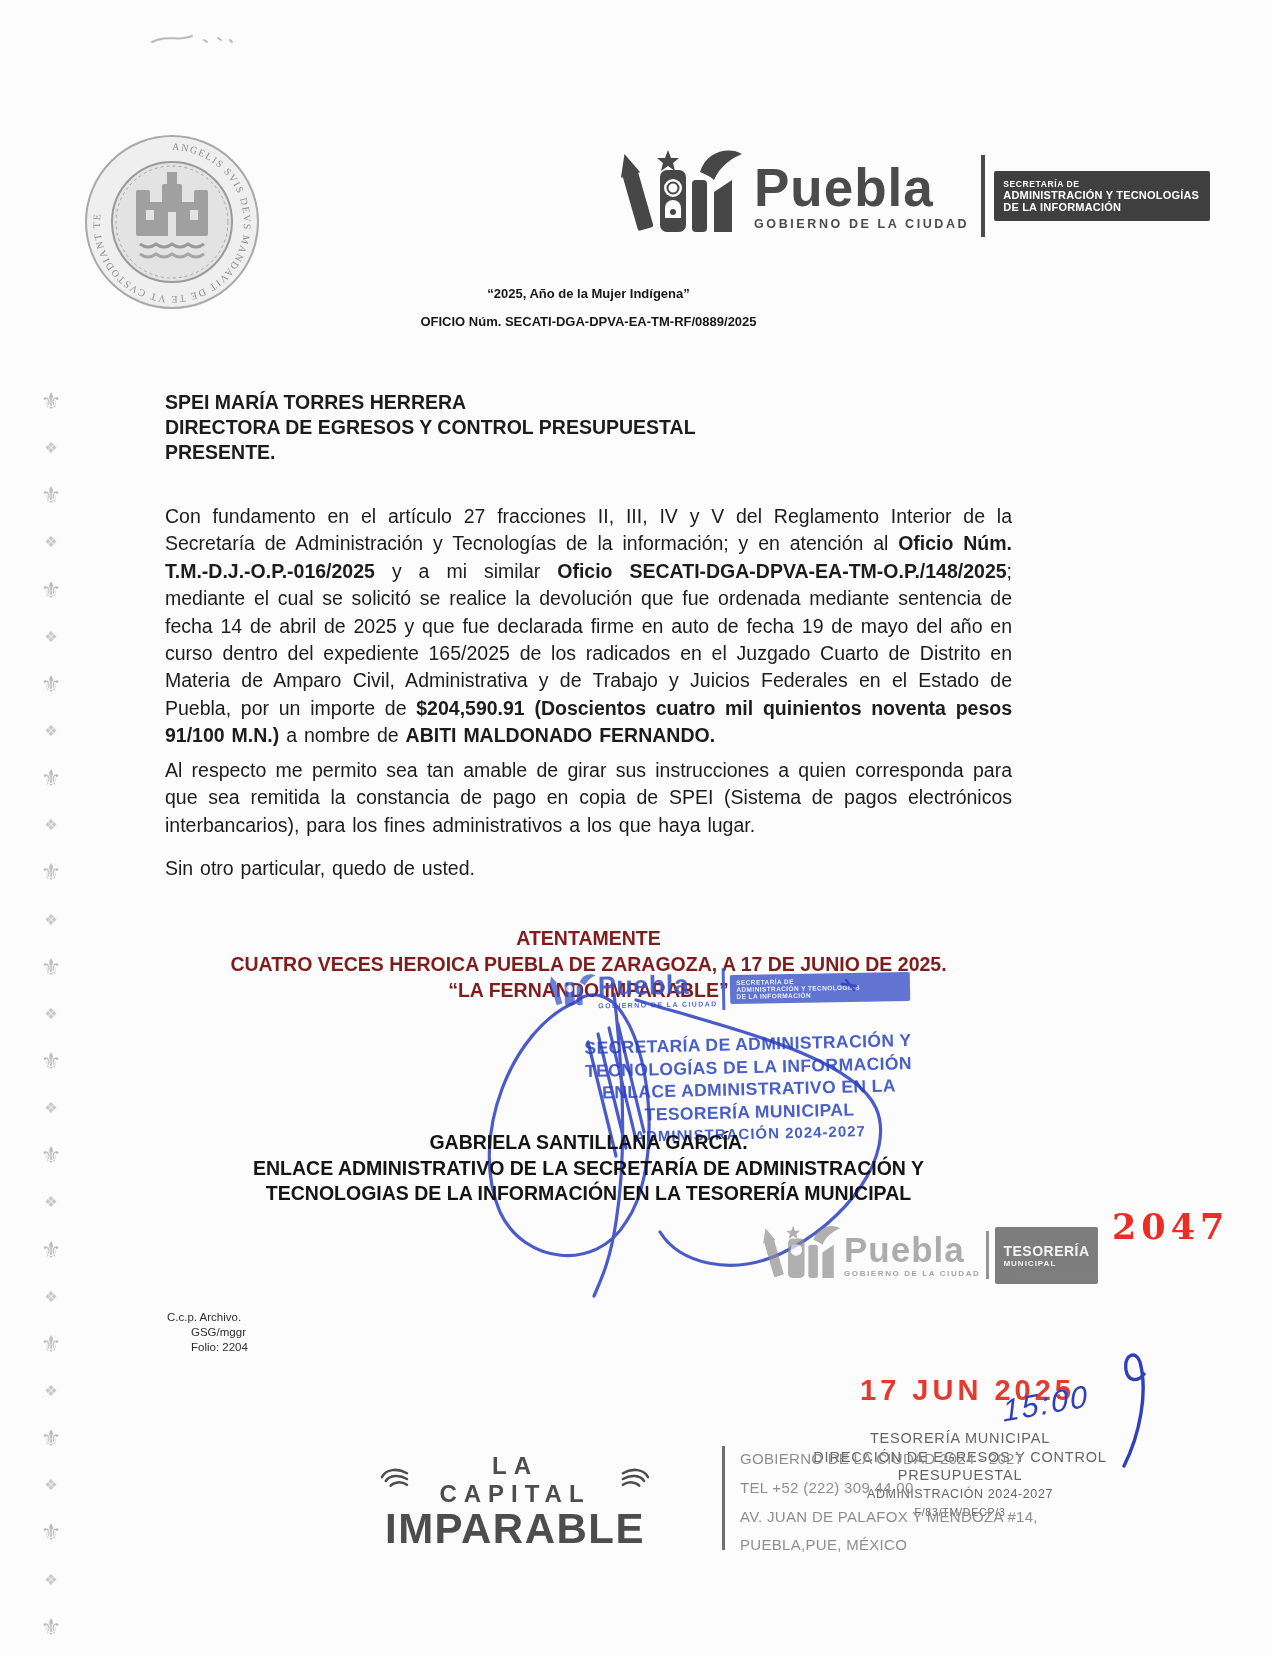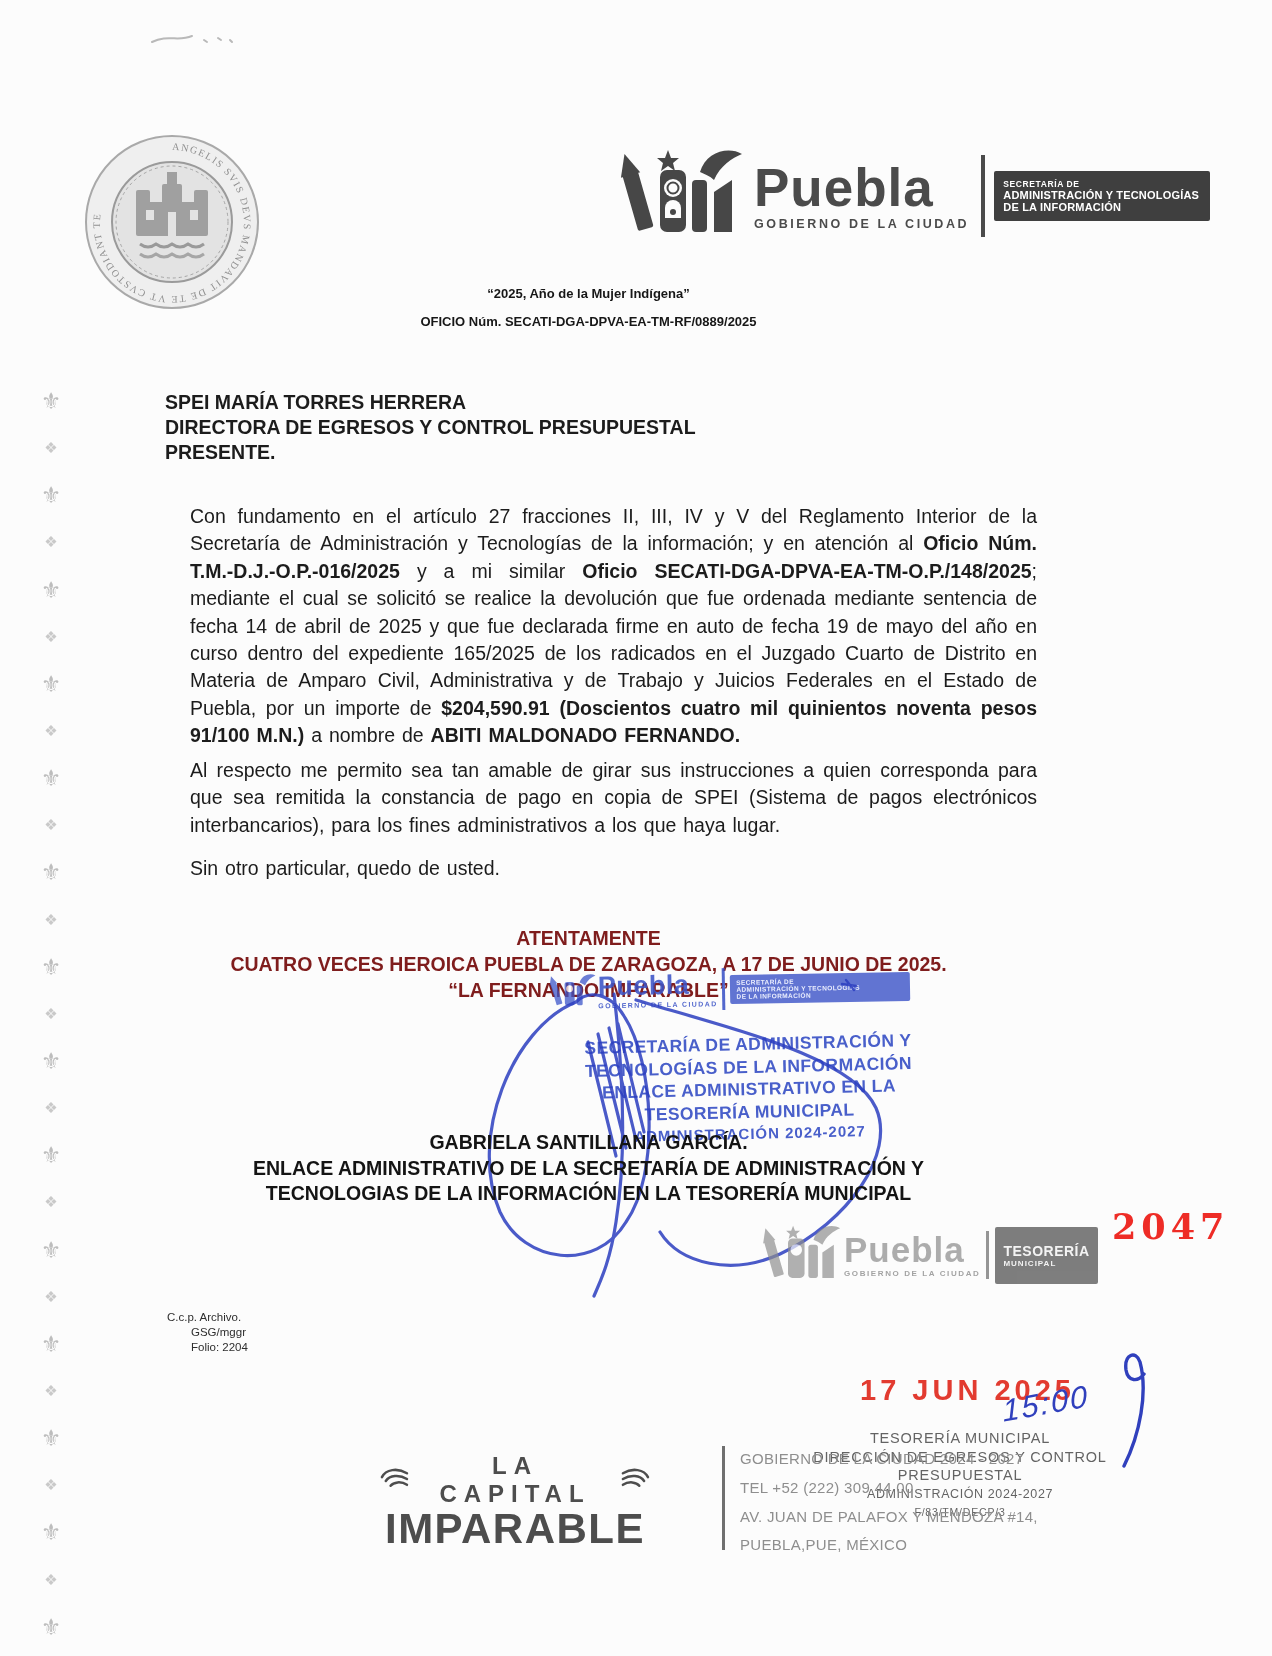--- a/index.html
+++ b/index.html
@@ -16,21 +16,21 @@
   .brand-divider{width:4px;height:82px;background:#4b4b4b;margin:0 9px 0 12px;}
   .dept-box{background:#3f3f3f;color:#fff;padding:8px 9px;width:198px;border-radius:2px;}
   .dept-l1{font-size:8.5px;font-weight:bold;letter-spacing:.6px;}
   .dept-l2,.dept-l3{font-size:11px;font-weight:bold;letter-spacing:.2px;}
 
   .ref-block{left:165px;width:847px;top:280px;text-align:center;font-weight:bold;
              font-size:13px;line-height:27.5px;color:#171717;}
 
   
   .addr{left:165px;top:390px;font-weight:bold;font-size:19.5px;line-height:24.8px;}
-  .p{left:165px;width:847px;font-size:19.5px;line-height:27.4px;text-align:justify;word-spacing:1.5px;margin-left:25px;}
+  .p{left:165px;width:847px;font-size:19.5px;line-height:27.4px;text-align:justify;word-spacing:1.5px;}
   .p1{top:503px;} .p2{top:757px;} .p3{top:855px;text-align:left;}
   .b{font-weight:bold;}
 
   .closing{left:165px;width:847px;top:926px;text-align:center;font-weight:bold;
            font-size:19.5px;line-height:25.8px;color:#7f1d1d;}
 
   
   .blue{color:#3c54c7;}
   .blue-logo{left:548px;top:968px;display:flex;align-items:center;transform:rotate(-1deg);opacity:.88;}
   .bl-name{font-size:27px;font-weight:bold;line-height:1;letter-spacing:.5px;}

